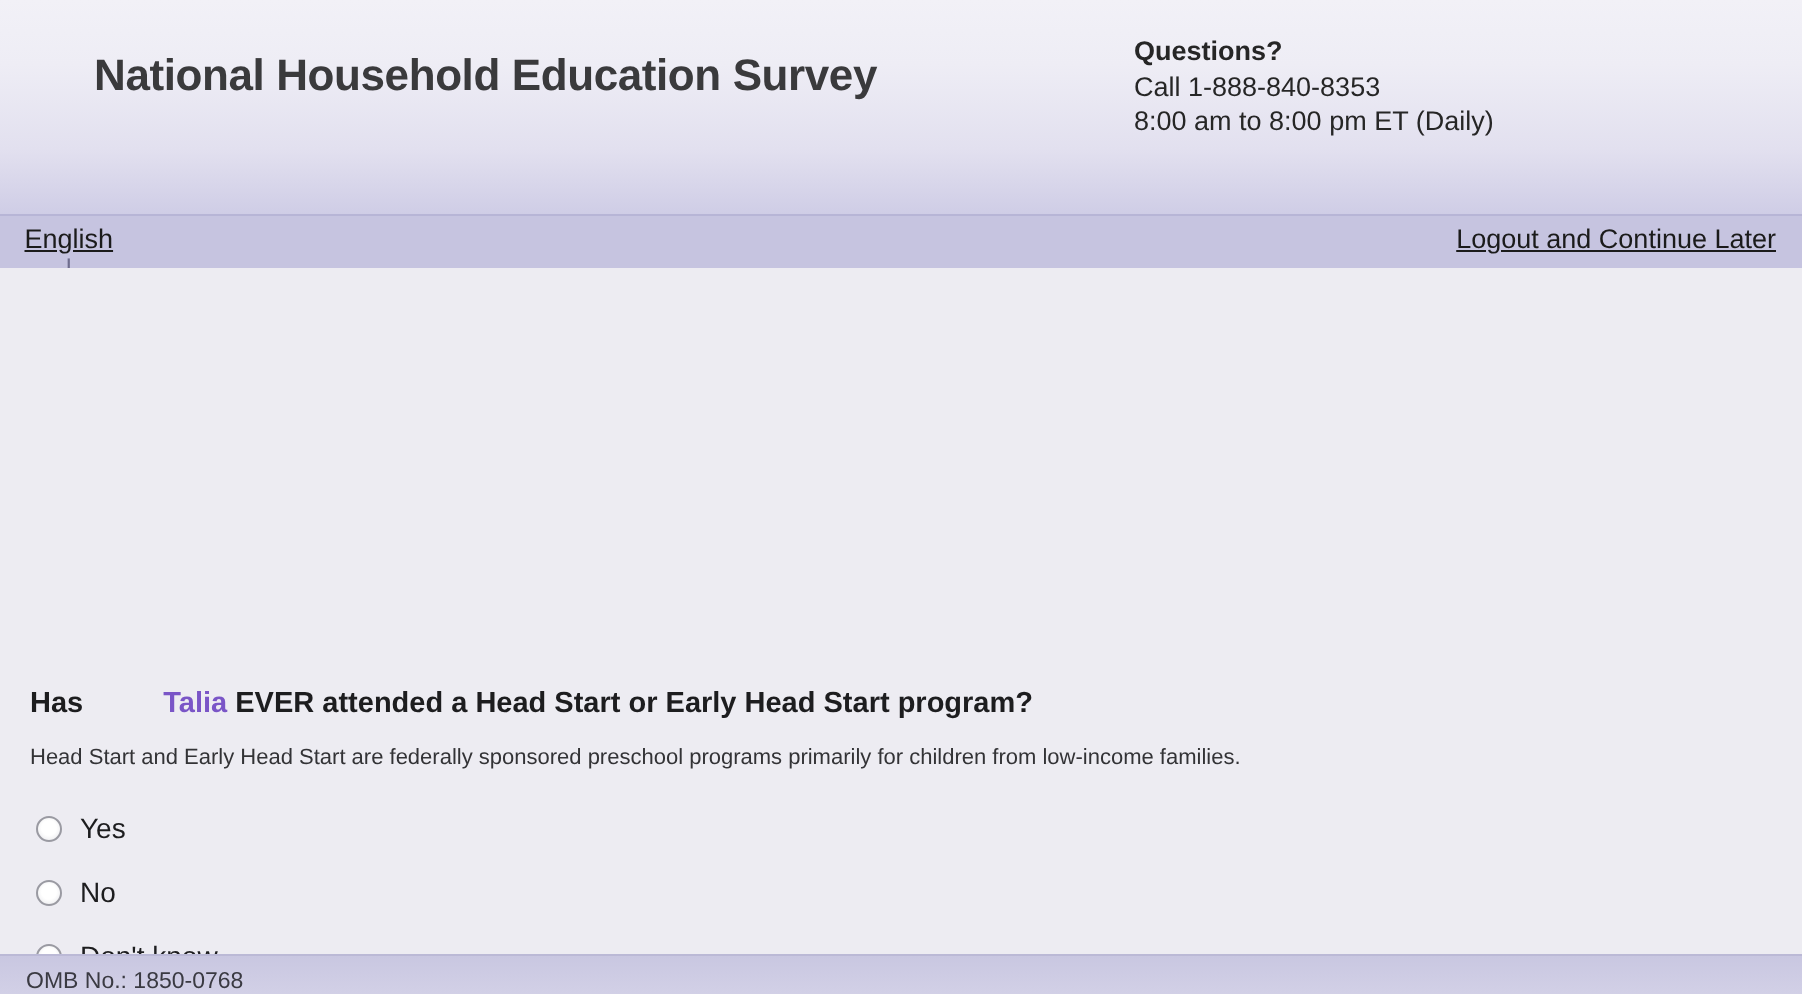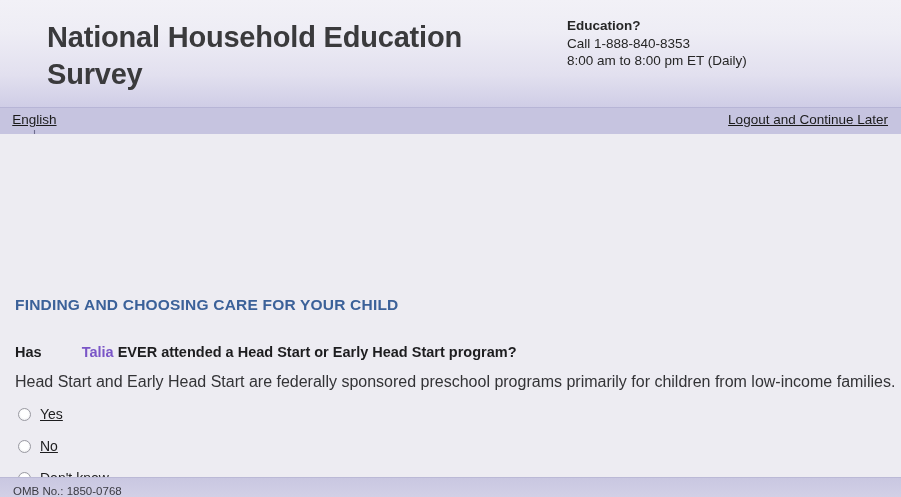--- a/index.html
+++ b/index.html
@@ -19,21 +19,21 @@
     position: relative;
     height: 107px;
     background: linear-gradient(180deg, #f2f1f7 0%, #eeedf5 30%, #e2e0ef 70%, #cfcde6 100%);
     box-sizing: border-box;
   }
   .site-title {
     position: absolute;
     left: 47px;
     top: 19px;
     width: 500px;
-    font-size: 29px;
+    font-size: 22px;
     font-weight: bold;
     line-height: 37px;
     color: #3a3a3c;
     letter-spacing: -0.2px;
   }
   .contact-block {
     position: absolute;
     left: 567px;
     top: 17px;
     font-size: 13.5px;
@@ -114,21 +114,21 @@
     color: #1d1d1f;
   }
   .question .childname {
     color: #7a55c7;
     margin-left: 36px;
   }
   .helptext {
     position: absolute;
     left: 15px;
     top: 239px;
-    font-size: 16px;
+    font-size: 11px;
     color: #333336;
   }
   .options {
     position: absolute;
     left: 18px;
     top: 264px;
   }
   .option-row {
     display: flex;
     align-items: center;
@@ -140,21 +140,20 @@
     border-radius: 50%;
     border: 1px solid #9a9aa2;
     background: radial-gradient(circle at 50% 45%, #ffffff 45%, #e4e4e8 100%);
     box-sizing: border-box;
     flex: none;
   }
   .option-label {
     margin-left: 9px;
     font-size: 14px;
     color: #1d1d1f;
-    text-decoration: underline;
   }
 
   
   .footer {
     position: relative;
     height: 47px;
     background: linear-gradient(180deg, #c9c7e1 0%, #d5d3e8 55%, #e6e5f0 100%);
     border-top: 1px solid #bbb9d6;
     box-sizing: border-box;
   }
@@ -181,42 +180,41 @@
     margin: 0 18px;
   }
 </style>
 </head>
 <body>
 
 <div class="header">
   <div class="site-title">National Household Education Survey</div>
 
   <div class="contact-block">
-    <div class="q-head">Education?</div>
+    <div class="q-head">Questions?</div>
     <div>Call 1-888-840-8353</div>
     <div>8:00 am to 8:00 pm ET (Daily)</div>
   </div>
 </div>
 
 <div class="navbar">
   <div class="nav-left">
     <a href="#">English</a>
     <span class="nav-sep">|</span>
     <a href="#">Español</a>
     <span class="nav-gap"></span>
     <a href="#">FAQs</a>
   </div>
   <div class="nav-right">
     <a href="#">Logout and Continue Later</a>
   </div>
 </div>
 
 <div class="main">
 
-  <div class="section-heading">FINDING AND CHOOSING CARE FOR YOUR CHILD</div>
 
   <div class="question"><span>Has </span><span class="childname">Talia</span><span> EVER attended a Head Start or Early Head Start program?</span></div>
 
   <div class="helptext">Head Start and Early Head Start are federally sponsored preschool programs primarily for children from low-income families.</div>
 
   <div class="options">
     <div class="option-row">
       <span class="radio"></span>
       <span class="option-label">Yes</span>
     </div>

